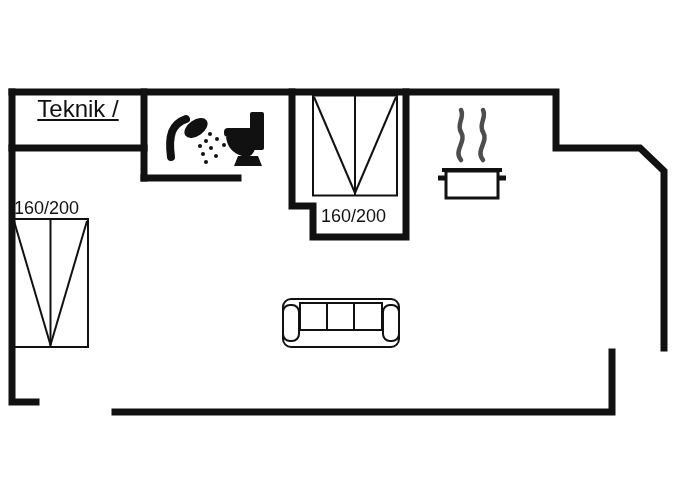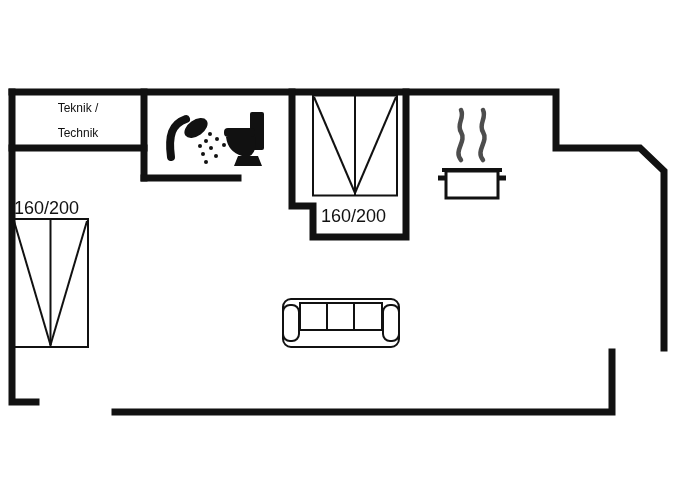--- a/index.html
+++ b/index.html
@@ -24,22 +24,23 @@
   .label {
     position: absolute;
     color: #111111;
     white-space: nowrap;
   }
   .teknik {
     left: 12px;
     top: 96px;
     width: 132px;
     text-align: center;
-    font-size: 12px;
+    font-size: 24px;
     line-height: 25px;
+    text-decoration: underline;
   }
   .bed-label {
     font-size: 18px;
   }
   .bed-label.left  { left: 14px;  top: 198px; }
   .bed-label.mid   { left: 321px; top: 206px; }
 </style>
 </head>
 <body>
 
@@ -120,20 +121,19 @@
       <rect x="300" y="303" width="27" height="27"></rect>
       <rect x="327" y="303" width="27" height="27"></rect>
       <rect x="354" y="303" width="28" height="27"></rect>
       <rect x="283" y="305" width="16" height="36" rx="7"></rect>
       <rect x="383" y="305" width="16" height="36" rx="7"></rect>
     </g>
   </svg>
 
   <div class="label teknik">
     <div>Teknik /</div>
-    <div>Technik</div>
   </div>
 
   <div class="label bed-label left">160/200</div>
 
   <div class="label bed-label mid">160/200</div>
 
 </div>
 
 </body></html>

